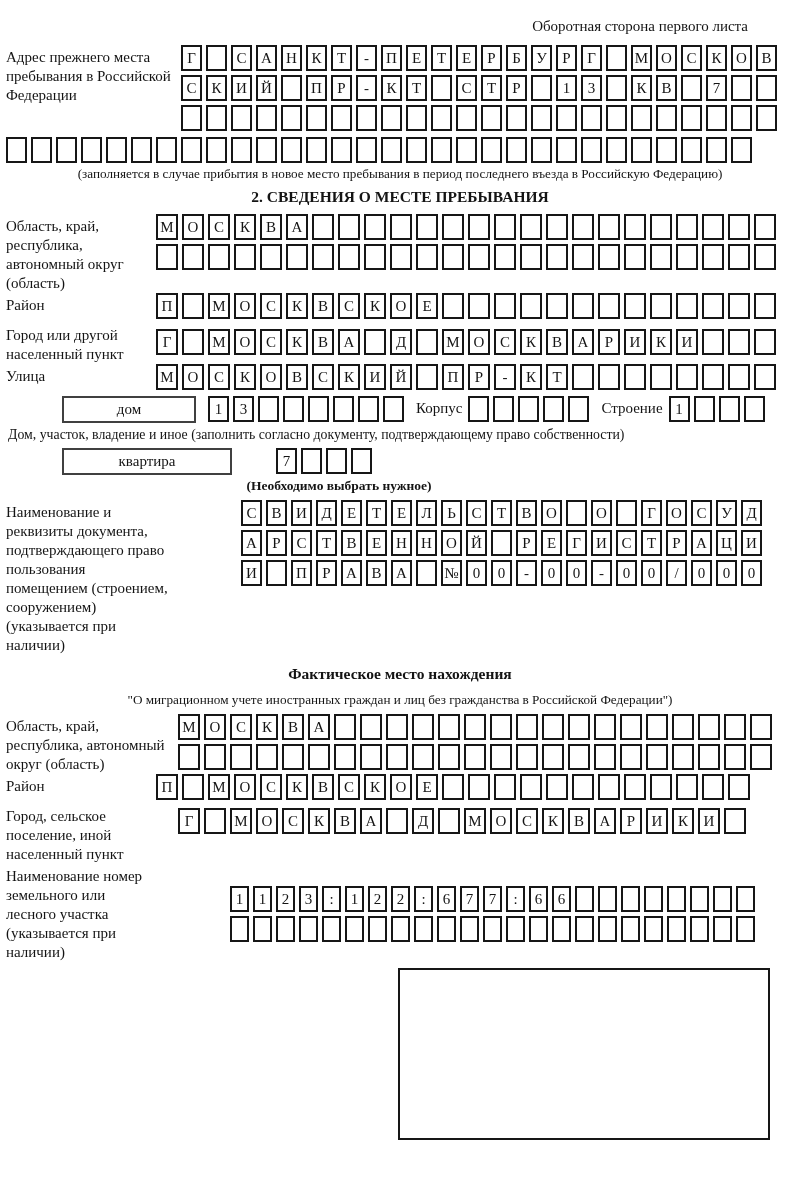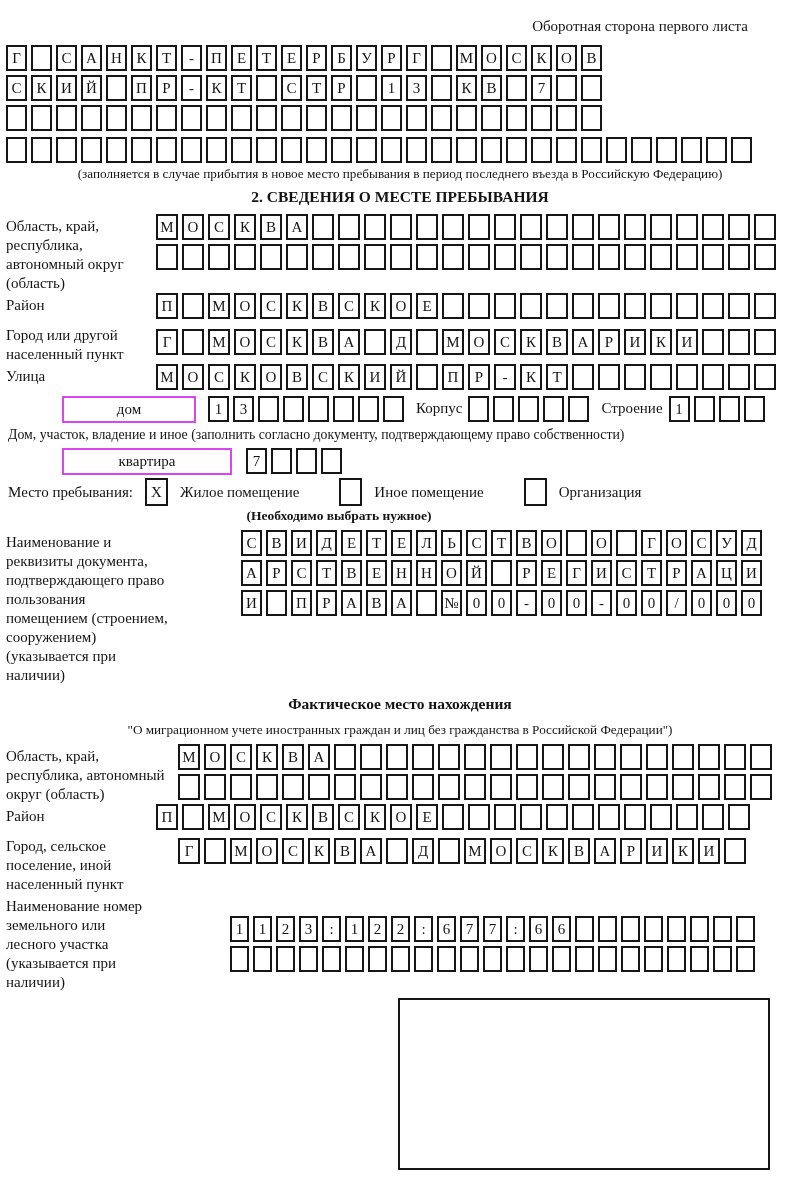--- a/index.html
+++ b/index.html
@@ -17,21 +17,21 @@
   .cells{display:flex;gap:4px;margin-bottom:4px;}
   .cell{flex:none;width:21px;height:26px;border:2px solid #161616;box-sizing:border-box;
         display:flex;align-items:center;justify-content:center;font-size:15px;line-height:1;}
   .cells.w22 .cell{width:22px;}
   .cells.w19 .cell{width:19px;}
   .fullrow{margin:2px 0 2px 0;}
 
   .note{font-size:13.2px;text-align:center;margin:1px 0 6px 0;line-height:17px;}
   .title{font-size:15.5px;font-weight:bold;text-align:center;margin:6px 0 8px 0;}
 
-  .labelbox{flex:none;border:2px solid #d946ef;height:27px;box-sizing:border-box;
+  .labelbox{flex:none;border:2px solid #404040;height:27px;box-sizing:border-box;
             display:flex;align-items:center;justify-content:center;font-size:15px;}
   .domw{width:134px;} .kvw{width:170px;}
   .inlinelbl{flex:none;font-size:15px;padding:4px 6px 0 12px;}
   .caption{font-size:13.8px;margin:0 0 5px 2px;line-height:17px;}
 
   .chkrow{display:flex;align-items:center;margin:2px 0 2px 2px;}
   .chk{flex:none;width:23px;height:28px;border:2px solid #161616;box-sizing:border-box;
        display:flex;align-items:center;justify-content:center;font-size:15px;margin:0 12px;}
   .chklbl{font-size:15px;margin-right:28px;}
   .hint{font-size:13.5px;width:330px;margin:0 0 6px 168px;text-align:center;font-weight:bold;}
@@ -41,20 +41,21 @@
   .stampbox{margin:6px 0 0 392px;width:372px;height:172px;border:2px solid #161616;box-sizing:border-box;}
 </style>
 </head>
 <body>
 
 <div class="page">
 
   <div class="corner">Оборотная сторона первого листа</div>
 
   <div class="frow">
+    <div class="lbl w175">Адрес прежнего места пребывания в Российской Федерации</div>
     <div class="boxcol">
       <div class="cells">
           <span class="cell">Г</span>
           <span class="cell"></span>
           <span class="cell">С</span>
           <span class="cell">А</span>
           <span class="cell">Н</span>
           <span class="cell">К</span>
           <span class="cell">Т</span>
           <span class="cell">-</span>
@@ -342,39 +343,30 @@
     <div class="inlinelbl">Строение</div>
     <div class="cells" style="margin-bottom:0;">
         <span class="cell">1</span>
         <span class="cell"></span>
         <span class="cell"></span>
         <span class="cell"></span>
       </div>
   </div>
   <div class="caption">Дом, участок, владение и иное (заполнить согласно документу, подтверждающему право собственности)</div>
 
-  <div class="frow" style="margin:1px 0 3px 56px;">
+  <div class="frow" style="margin:1px 0 3px 56px;gap:30px;">
     <div class="labelbox kvw">квартира</div>
     <div class="cells" style="margin-left:14px;margin-bottom:0;">
         <span class="cell">7</span>
         <span class="cell"></span>
         <span class="cell"></span>
         <span class="cell"></span>
       </div>
   </div>
 
-  <div class="chkrow">
-    <span class="chklbl" style="margin-right:0;">Место пребывания:</span>
-    <span class="chk">X</span>
-    <span class="chklbl">Жилое помещение</span>
-    <span class="chk"></span>
-    <span class="chklbl">Иное помещение</span>
-    <span class="chk"></span>
-    <span class="chklbl">Организация</span>
-  </div>
   <div class="hint">(Необходимо выбрать нужное)</div>
 
   <div class="frow mt6">
     <div class="lbl w165">Наименование и реквизиты документа, подтверждающего право пользования помещением (строением, сооружением) (указывается при наличии)</div>
     <div class="boxcol" style="margin-left:70px;">
       <div class="cells">
           <span class="cell">С</span>
           <span class="cell">В</span>
           <span class="cell">И</span>
           <span class="cell">Д</span>

